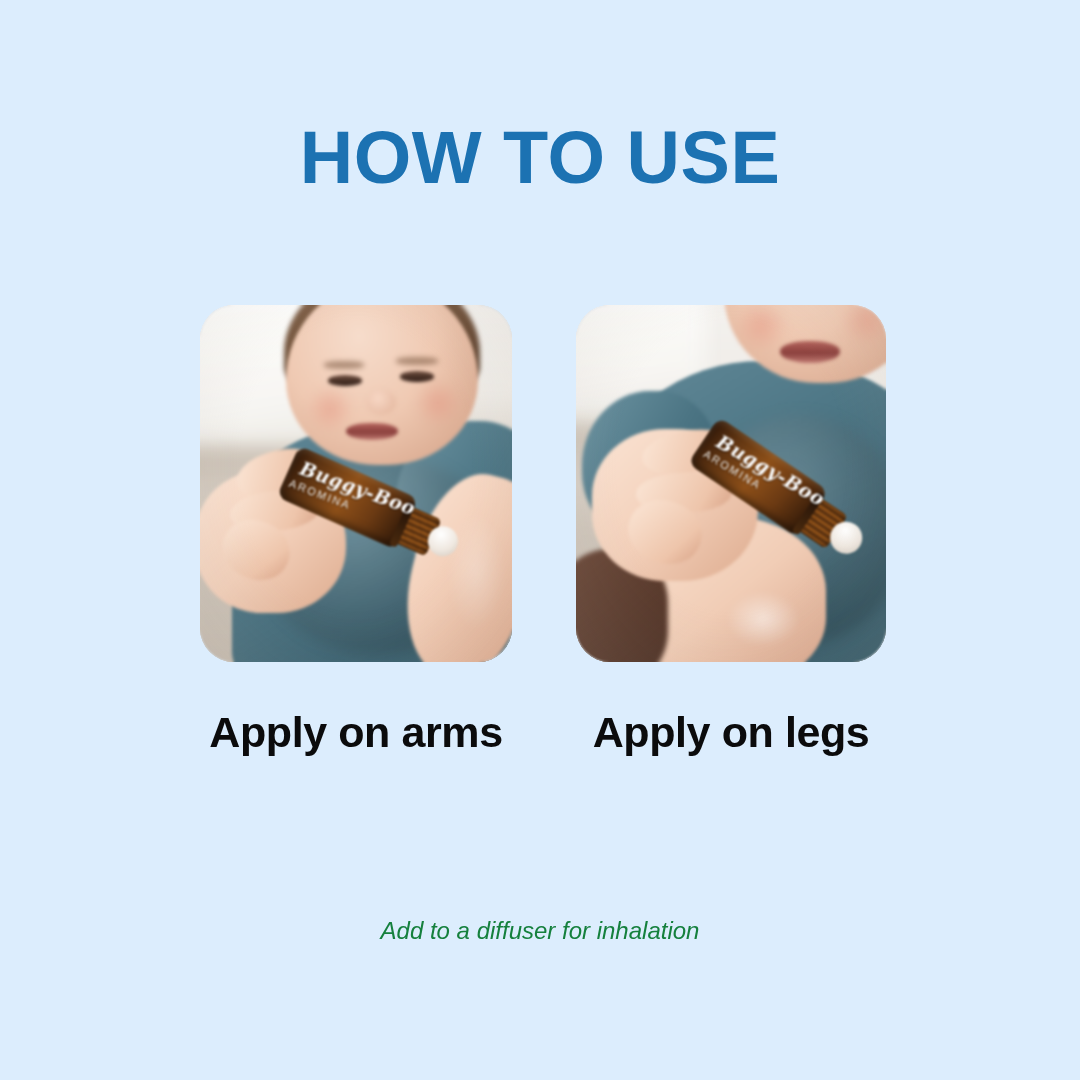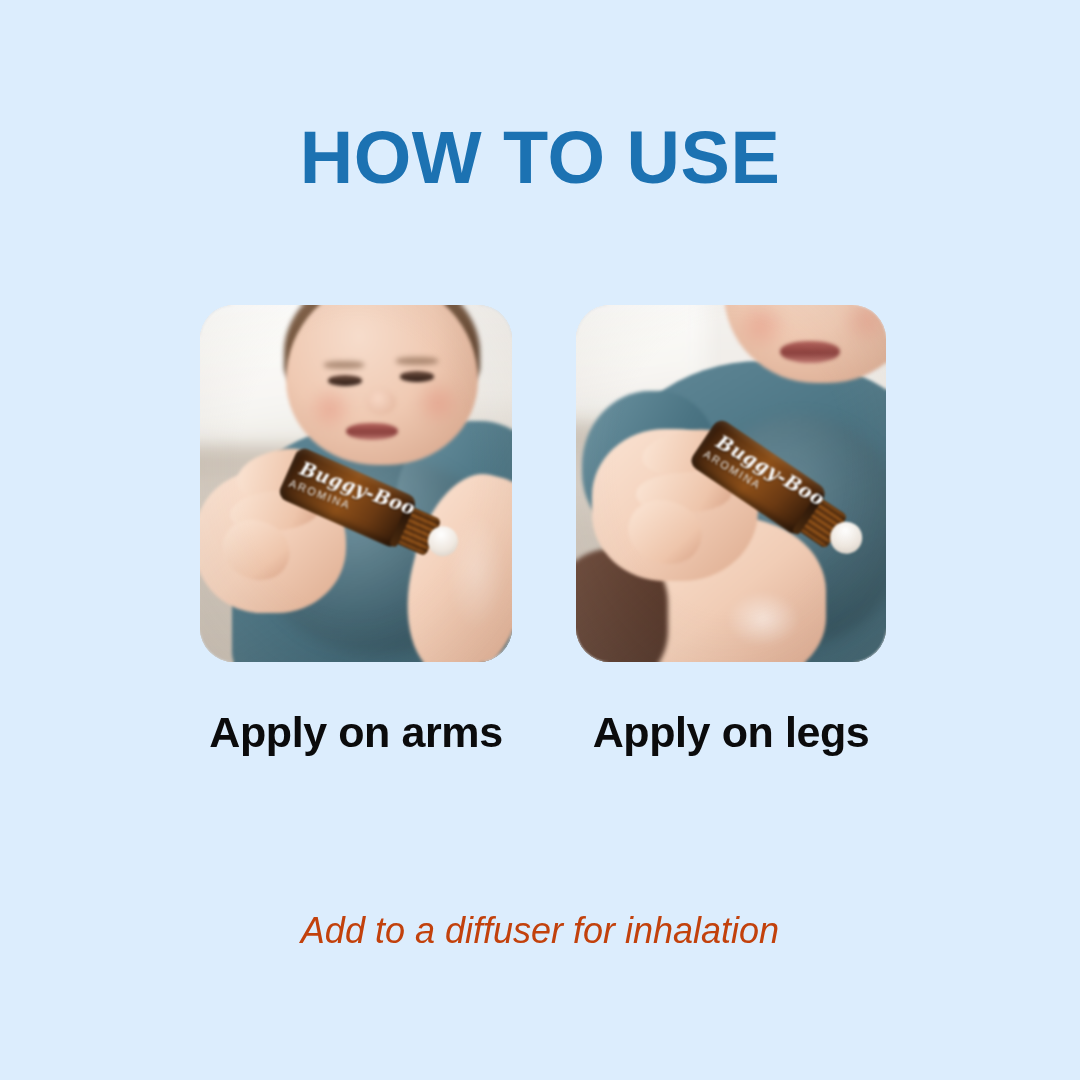--- a/index.html
+++ b/index.html
@@ -261,25 +261,25 @@
   }
   .caption.right { width: 310px; }
 
   
   .footnote {
     position: absolute;
     top: 912px;
     left: 0;
     width: 1080px;
     text-align: center;
-    font-size: 36px;
+    font-size: 24px;
     line-height: 38px;
     font-style: italic;
     font-weight: 400;
-    color: #c2410c;
+    color: #15803d;
   }
   .footnote div { white-space: nowrap; }
 </style>
 </head>
 <body>
 
 <div class="page">
 
   <div class="title">HOW TO USE</div>
 

